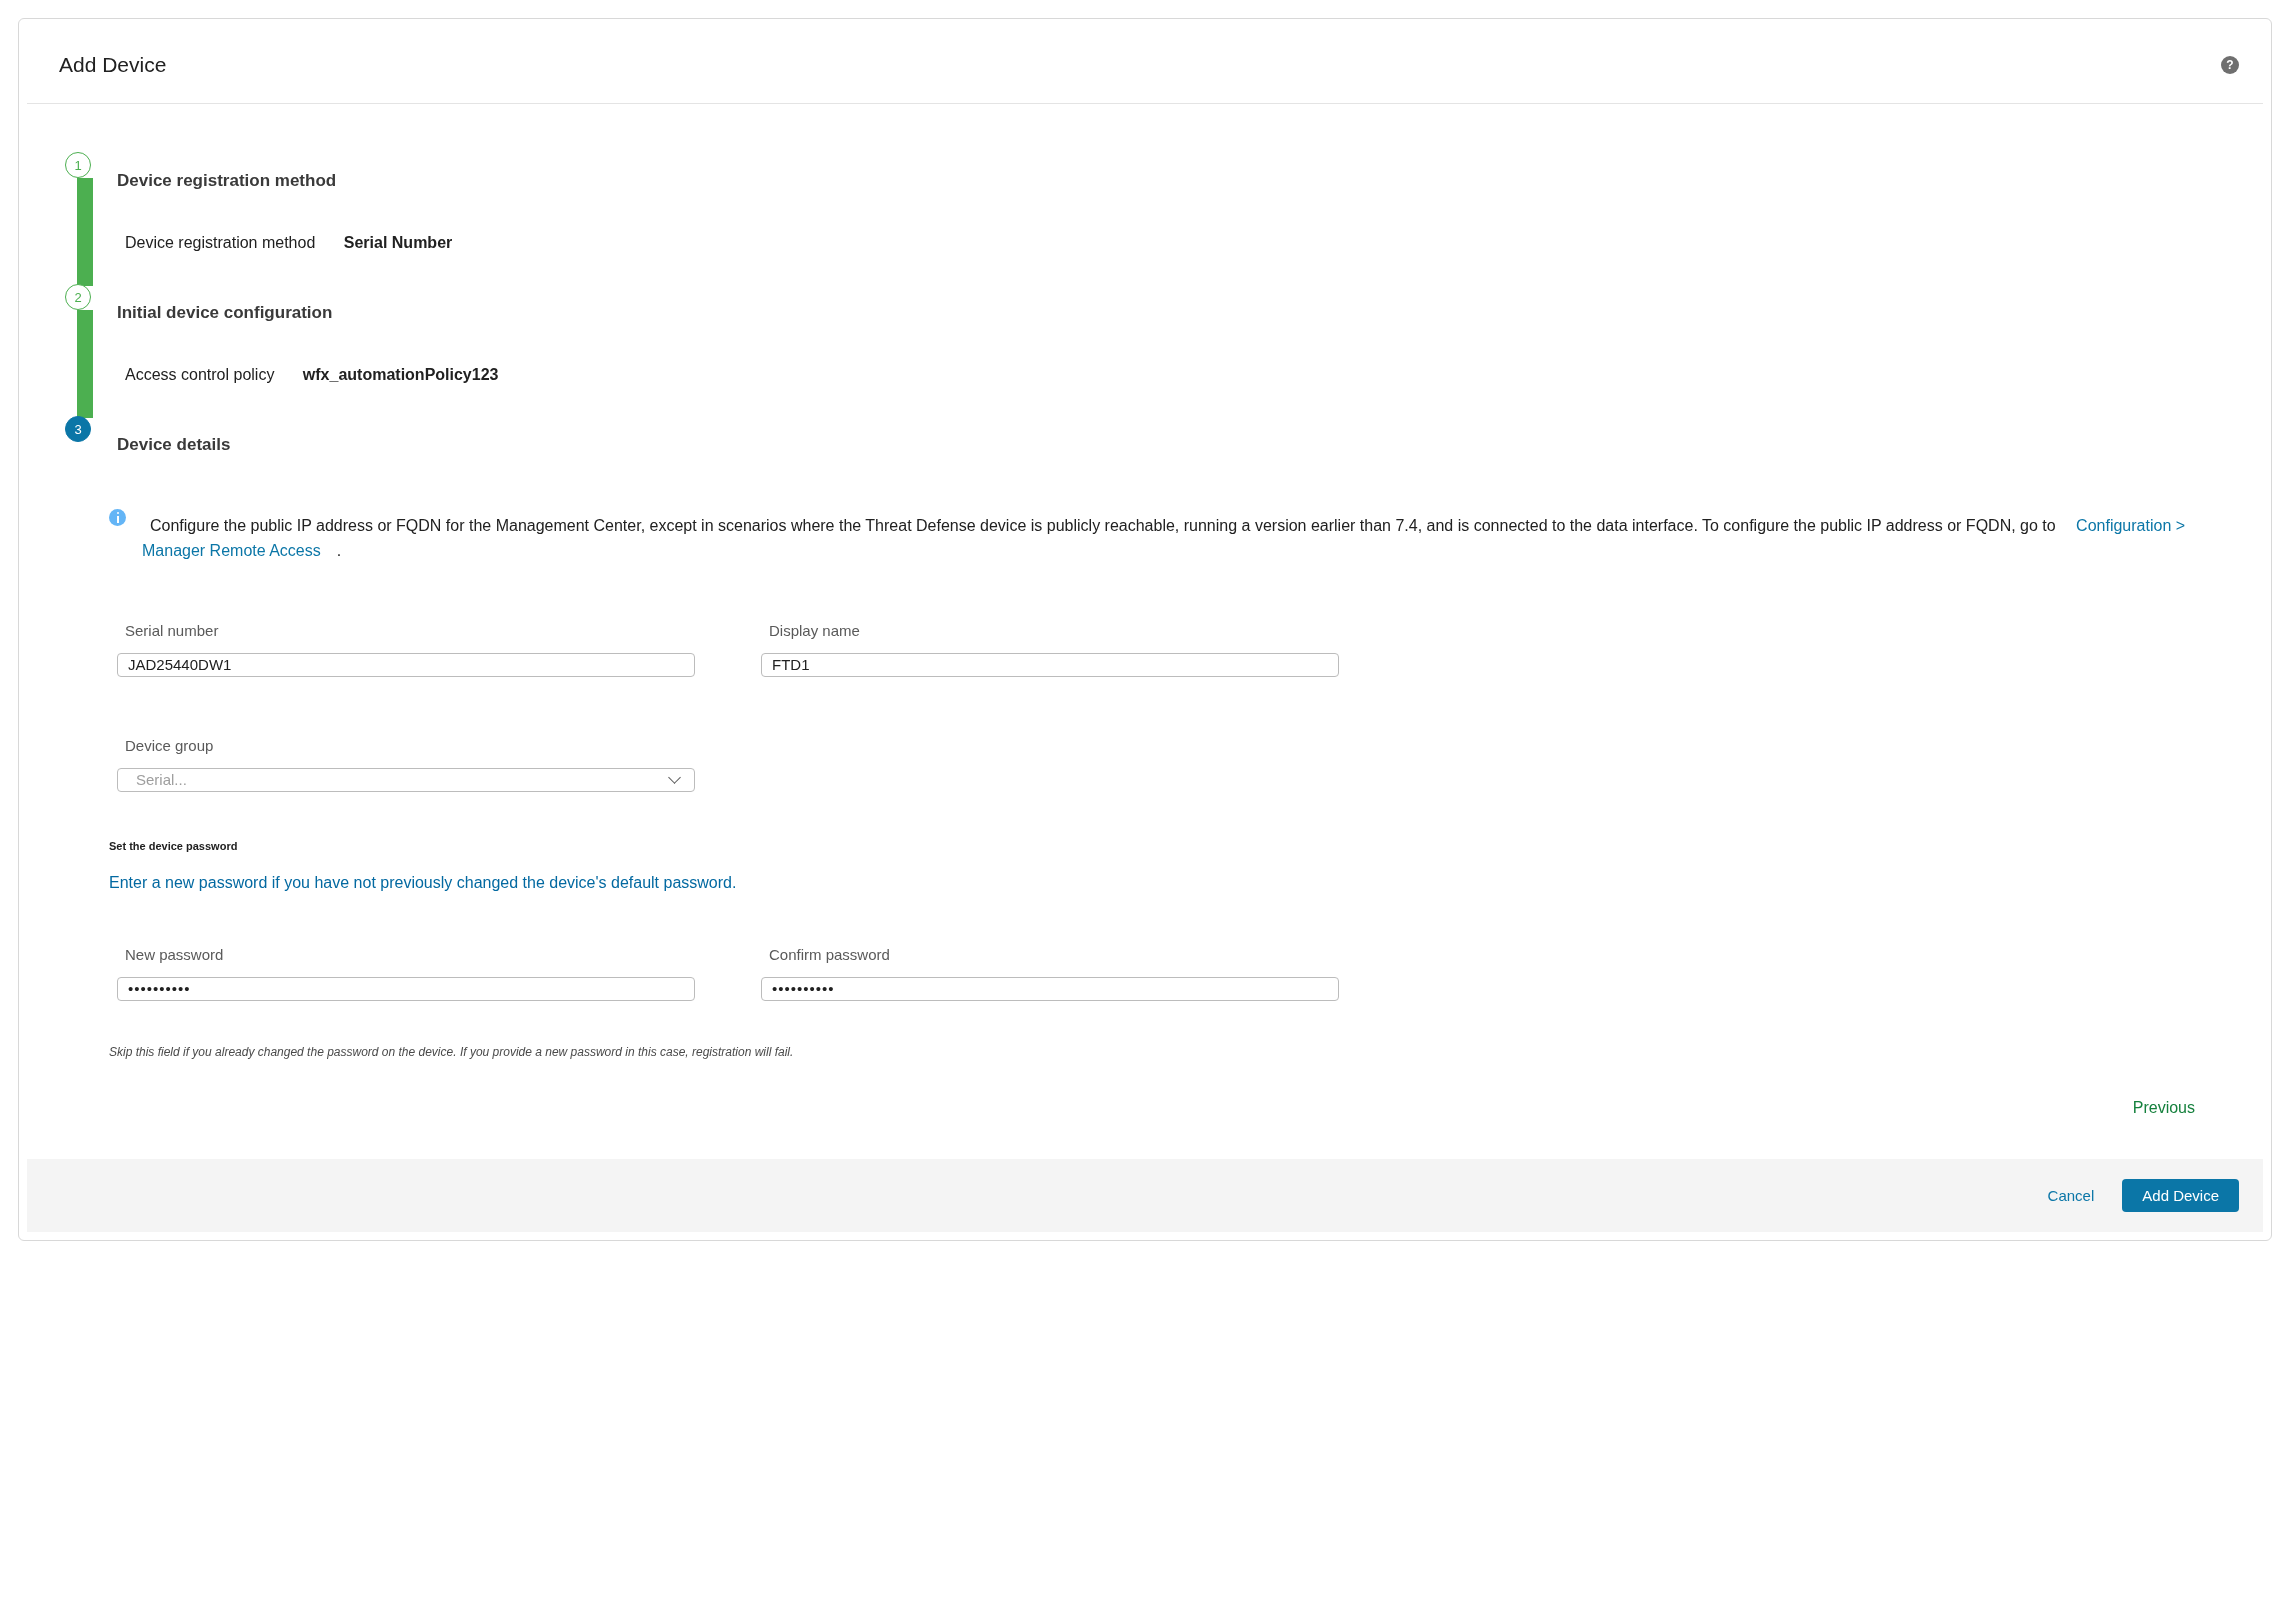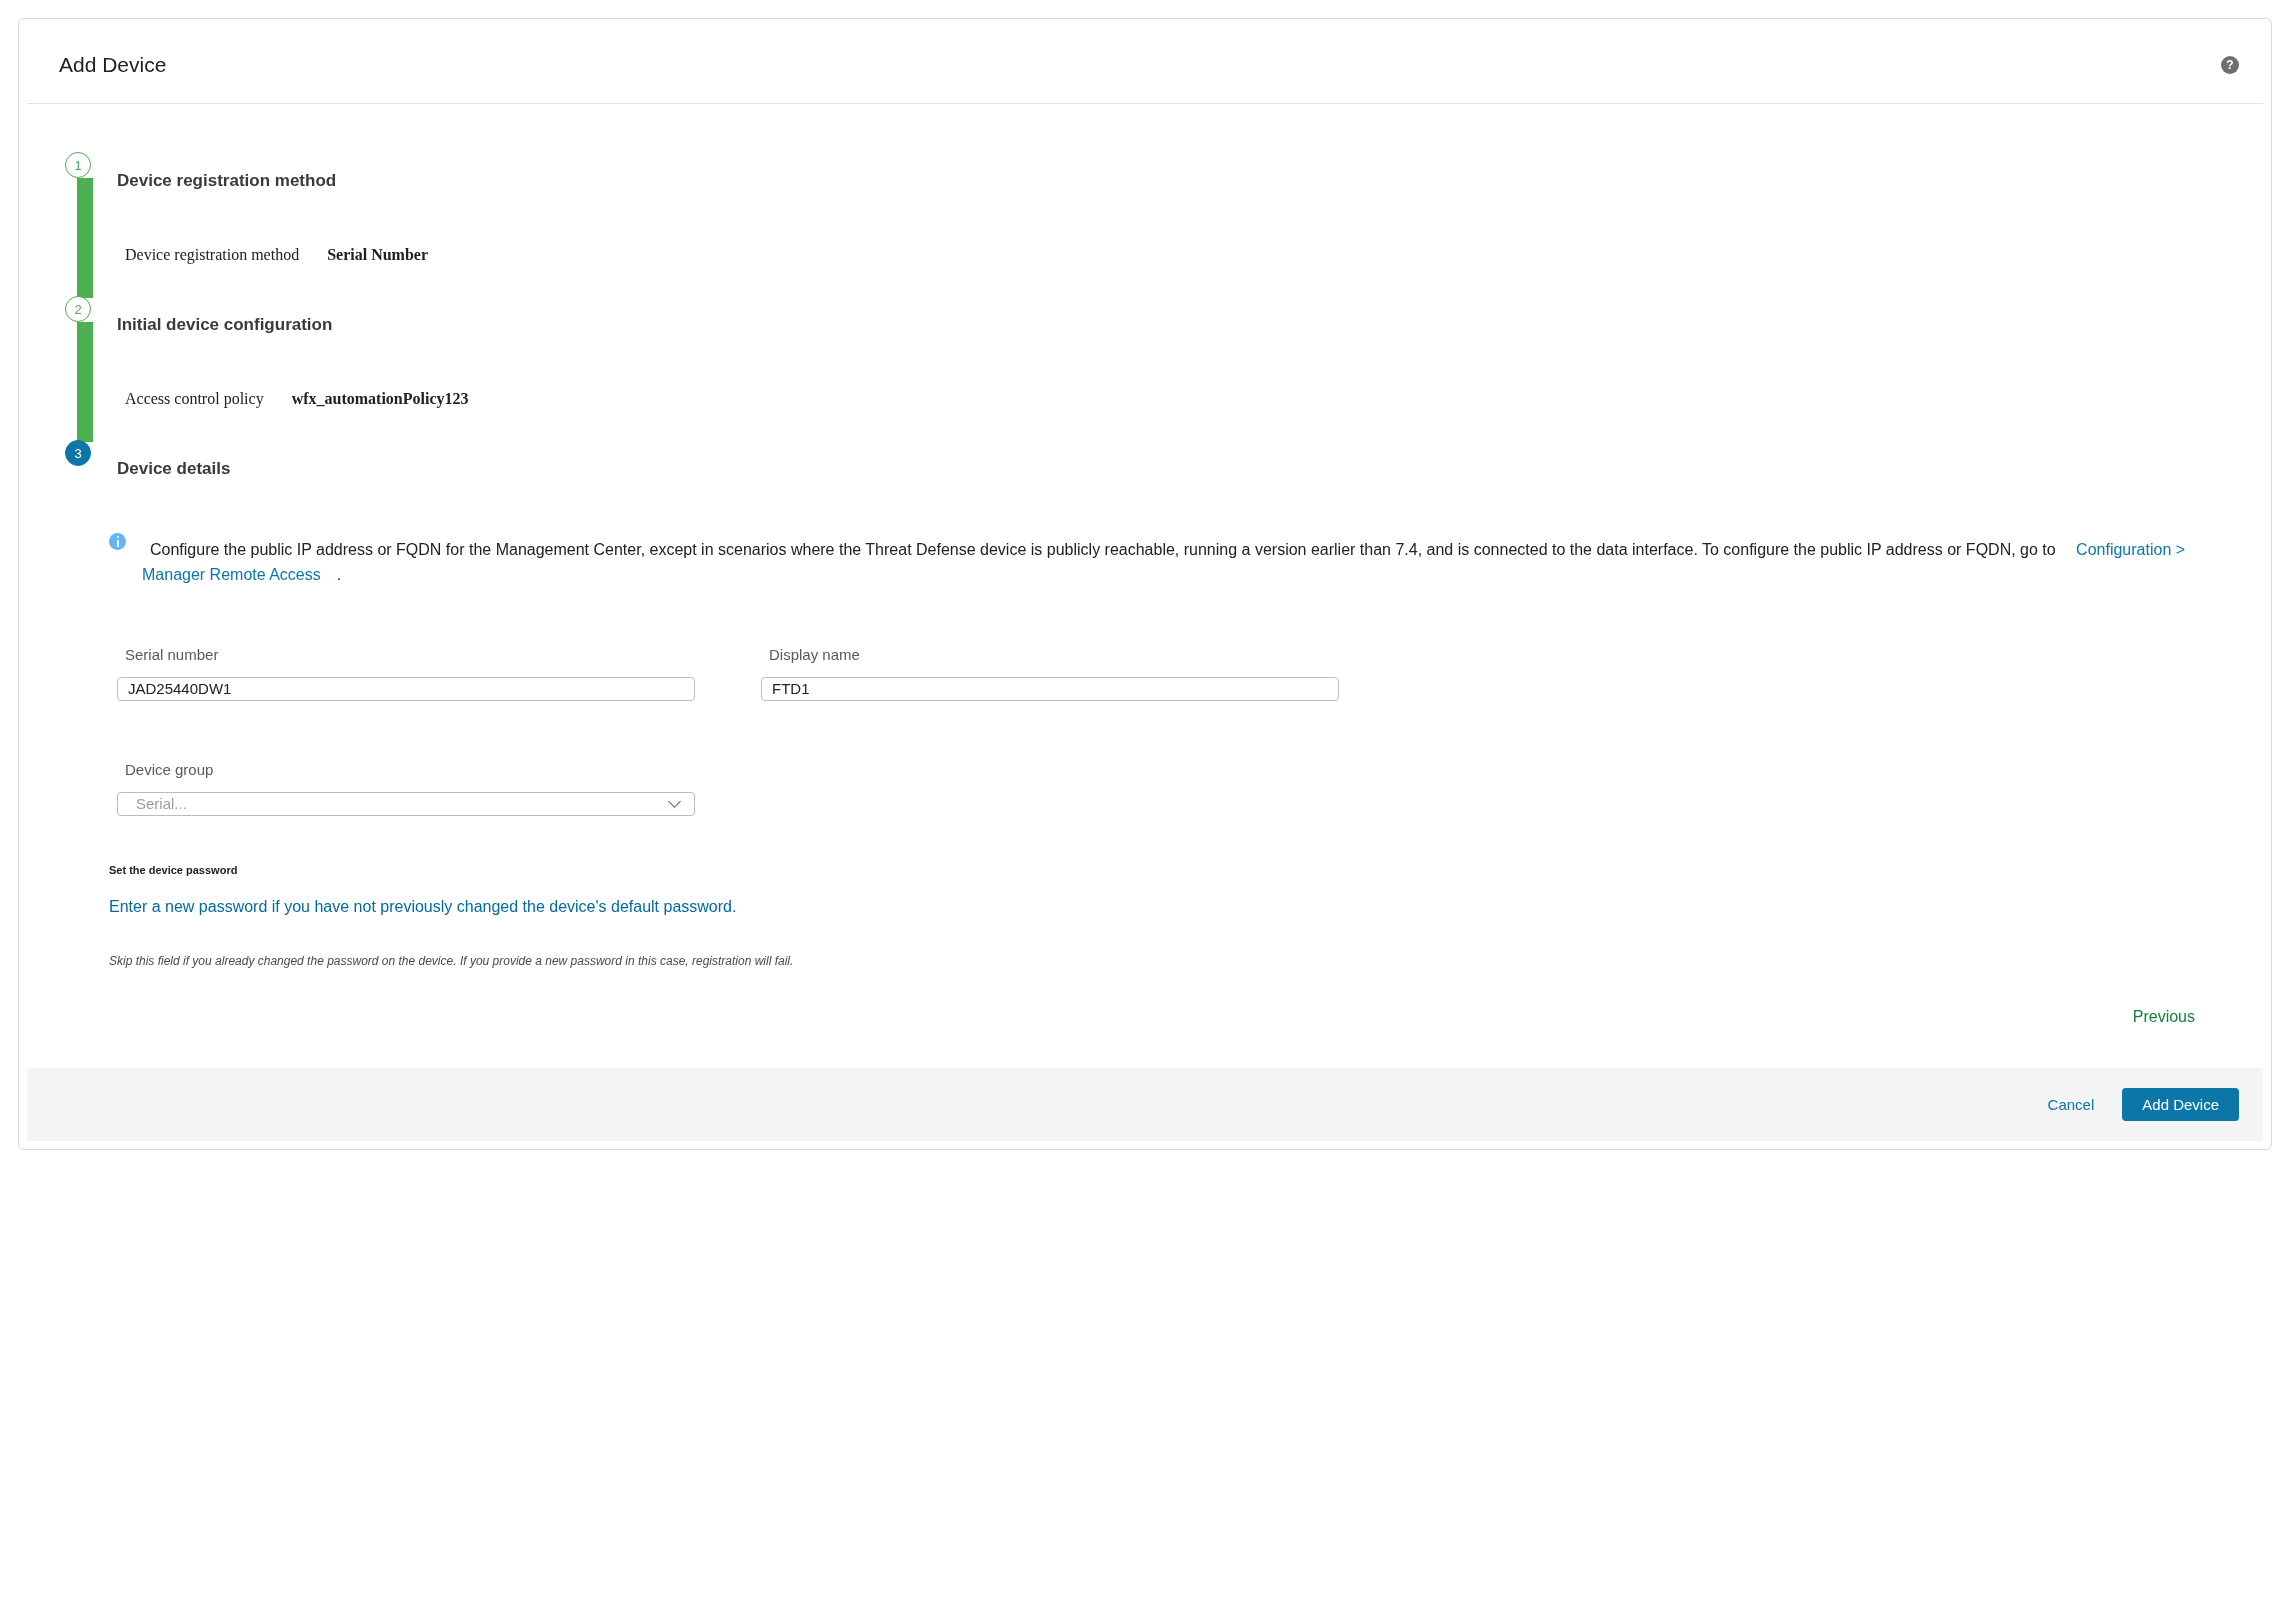--- a/index.html
+++ b/index.html
@@ -91,24 +91,23 @@
     .step:last-of-type .step-line {
       display: none;
     }
     .step-title {
       font-size: 17px;
       font-weight: 700;
       color: #3a3a3a;
       line-height: 26px;
     }
     .step-summary {
-      margin-top: 36px;
+      margin-top: 24px;
       font-size: 16px;
       color: #212121;
-      font-family: Liberation Serif, serif;
     }
     .step-summary-label {
       font-weight: 400;
     }
     .step-summary-value {
       font-weight: 700;
       margin-left: 8px;
     }
     .content {
       padding-left: 44px;
@@ -330,20 +329,30 @@
           <div class="select-input">
             <span>Serial...</span>
             <span class="chevron"></span>
           </div>
         </div>
       </div>
 
       <div class="section-heading">Set the device password</div>
       <div class="section-desc">Enter a new password if you have not previously changed the device's default password.</div>
 
+      <div class="form-row">
+        <div class="field">
+          <label class="field-label">New password</label>
+          <input type="password" class="text-input" value="••••••••••" style="">
+        </div>
+        <div class="field">
+          <label class="field-label">Confirm password</label>
+          <input type="password" class="text-input" value="••••••••••" style="">
+        </div>
+      </div>
 
       <div class="skip-note">Skip this field if you already changed the password on the device. If you provide a new password in this case, registration will fail.</div>
 
       <div class="prev-row">
         <button class="link-btn">Previous</button>
       </div>
 
     </div>
   </div>
 

